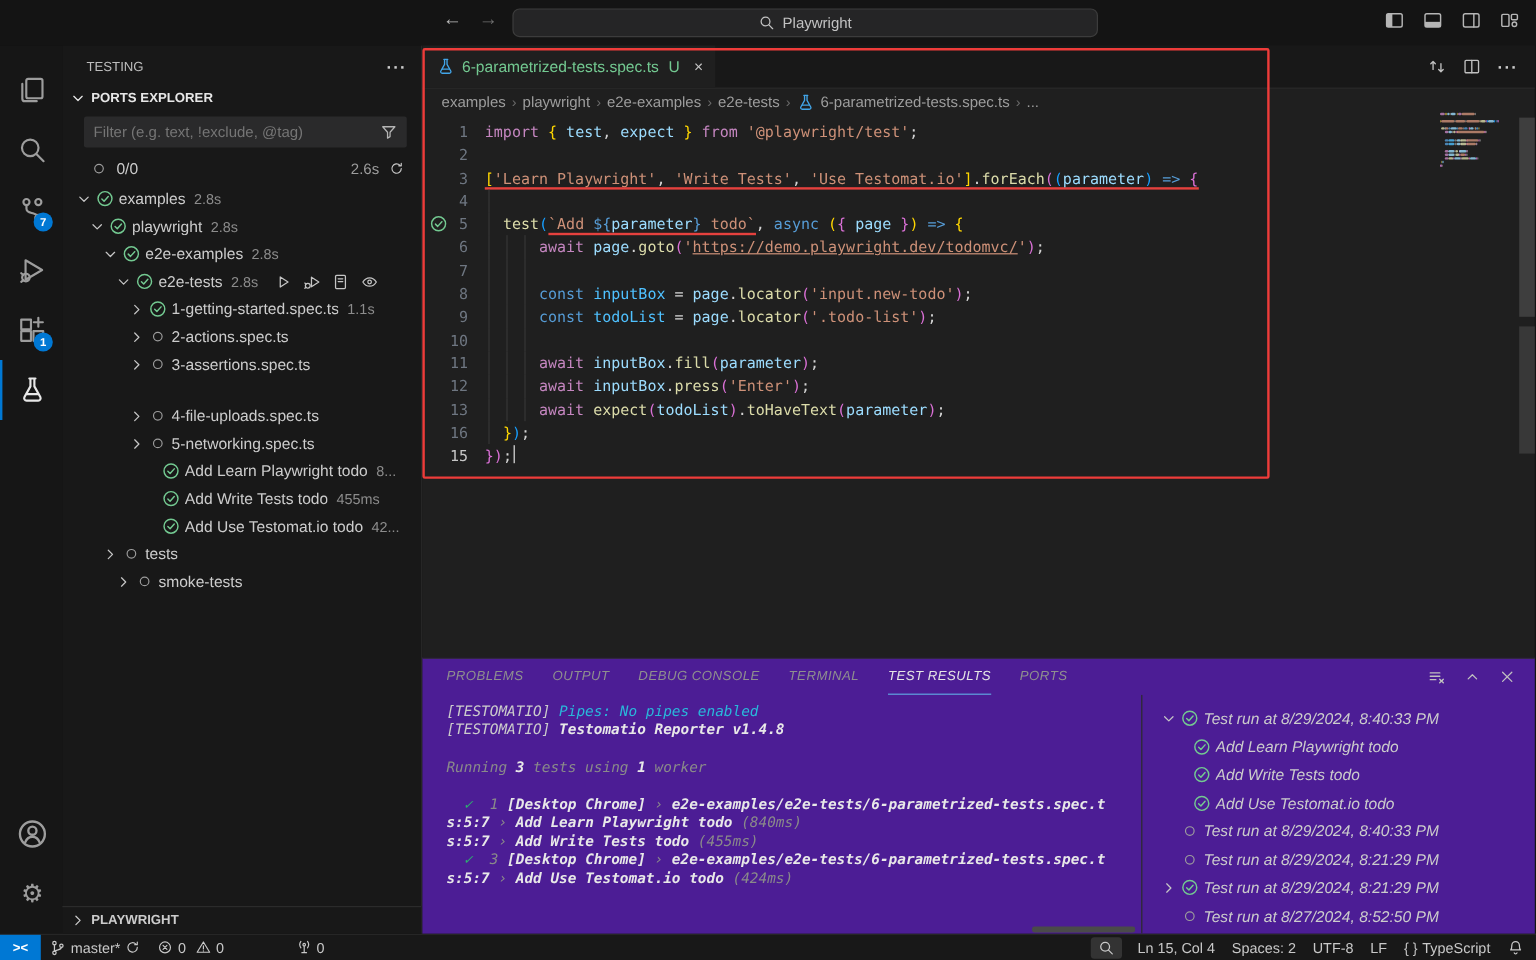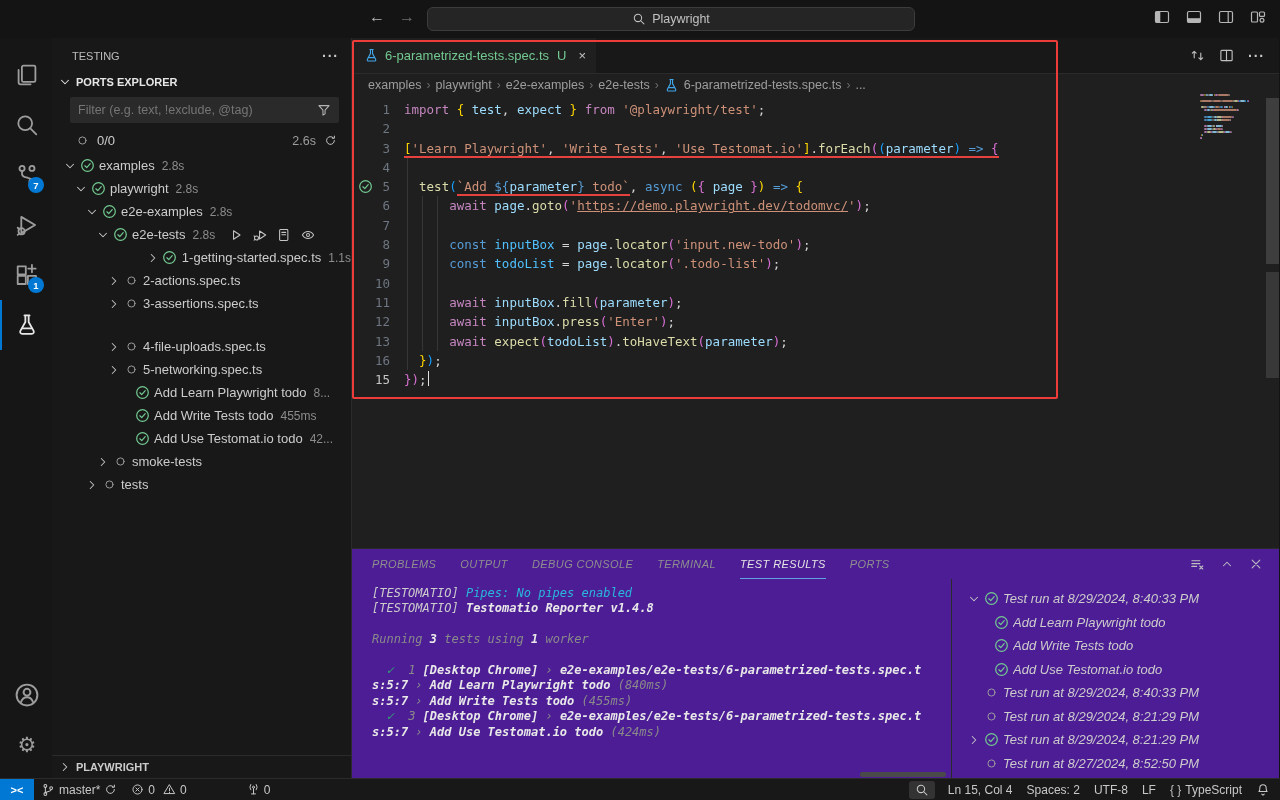--- a/index.html
+++ b/index.html
@@ -349,21 +349,21 @@
               </svg>
             </span>
             <span class="icon">
               <svg width="14" height="14" viewBox="0 0 16 16" fill="none" stroke="currentColor" stroke-width="1.2" stroke-linecap="round" stroke-linejoin="round">
                 <path d="M1.6 8s2.4-4 6.4-4 6.4 4 6.4 4-2.4 4-6.4 4-6.4-4-6.4-4z"></path>
                 <circle cx="8" cy="8" r="1.7"></circle>
               </svg>
             </span>
           </span>
         </div>
-        <div class="trow" style="padding-left: 54px; justify-content: flex-end;">
+        <div class="trow" style="padding-left: 54px;">
           <span class="twist">
             <svg width="14" height="14" viewBox="0 0 16 16" fill="none" stroke="currentColor" stroke-width="1.2" stroke-linecap="round" stroke-linejoin="round">
               <path d="M6 4l4 4-4 4"></path>
             </svg>
           </span>
           <span class="ticon">
             <svg width="15" height="15" viewBox="0 0 16 16" fill="none" stroke="currentColor" stroke-width="1.2" stroke-linecap="round" stroke-linejoin="round">
               <circle cx="8" cy="8" r="6.2" stroke="#73c991" stroke-width="1.3"></circle>
               <path d="M5.2 8.3l2 2 3.7-4.2" stroke="#73c991" stroke-width="1.3"></path>
             </svg>
@@ -449,45 +449,45 @@
           <span class="twist"></span>
           <span class="ticon">
             <svg width="15" height="15" viewBox="0 0 16 16" fill="none" stroke="currentColor" stroke-width="1.2" stroke-linecap="round" stroke-linejoin="round">
               <circle cx="8" cy="8" r="6.2" stroke="#73c991" stroke-width="1.3"></circle>
               <path d="M5.2 8.3l2 2 3.7-4.2" stroke="#73c991" stroke-width="1.3"></path>
             </svg>
           </span>
           <span class="tlabel">Add Use Testomat.io todo</span>
           <span class="tdur">42...</span>
         </div>
-        <div class="trow" style="padding-left: 43px;">
+        <div class="trow" style="padding-left: 32px;">
           <span class="twist">
             <svg width="14" height="14" viewBox="0 0 16 16" fill="none" stroke="currentColor" stroke-width="1.2" stroke-linecap="round" stroke-linejoin="round">
               <path d="M6 4l4 4-4 4"></path>
             </svg>
           </span>
           <span class="ticon">
             <svg width="13" height="13" viewBox="0 0 16 16" fill="none" stroke="currentColor" stroke-width="1.2" stroke-linecap="round" stroke-linejoin="round">
               <circle cx="8" cy="8" r="4.4" stroke="#9d9d9d"></circle>
             </svg>
           </span>
-          <span class="tlabel">smoke-tests</span>
-        </div>
-        <div class="trow" style="padding-left: 32px;">
+          <span class="tlabel">tests</span>
+        </div>
+        <div class="trow" style="padding-left: 43px;">
           <span class="twist">
             <svg width="14" height="14" viewBox="0 0 16 16" fill="none" stroke="currentColor" stroke-width="1.2" stroke-linecap="round" stroke-linejoin="round">
               <path d="M6 4l4 4-4 4"></path>
             </svg>
           </span>
           <span class="ticon">
             <svg width="13" height="13" viewBox="0 0 16 16" fill="none" stroke="currentColor" stroke-width="1.2" stroke-linecap="round" stroke-linejoin="round">
               <circle cx="8" cy="8" r="4.4" stroke="#9d9d9d"></circle>
             </svg>
           </span>
-          <span class="tlabel">tests</span>
+          <span class="tlabel">smoke-tests</span>
         </div>
       </div>
     <div class="sb-bottom">
       <span class="icon">
           <svg width="14" height="14" viewBox="0 0 16 16" fill="none" stroke="currentColor" stroke-width="1.2" stroke-linecap="round" stroke-linejoin="round">
             <path d="M6 4l4 4-4 4"></path>
           </svg>
         </span>
       <span>PLAYWRIGHT</span>
     </div>

